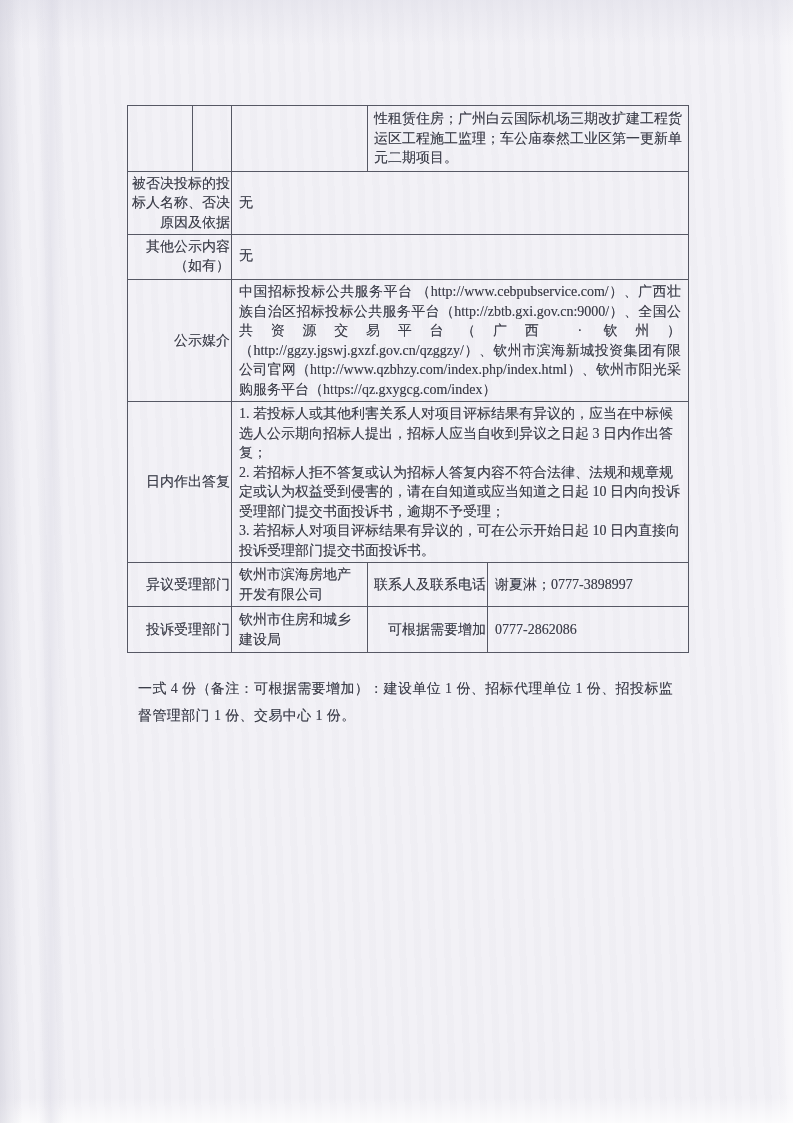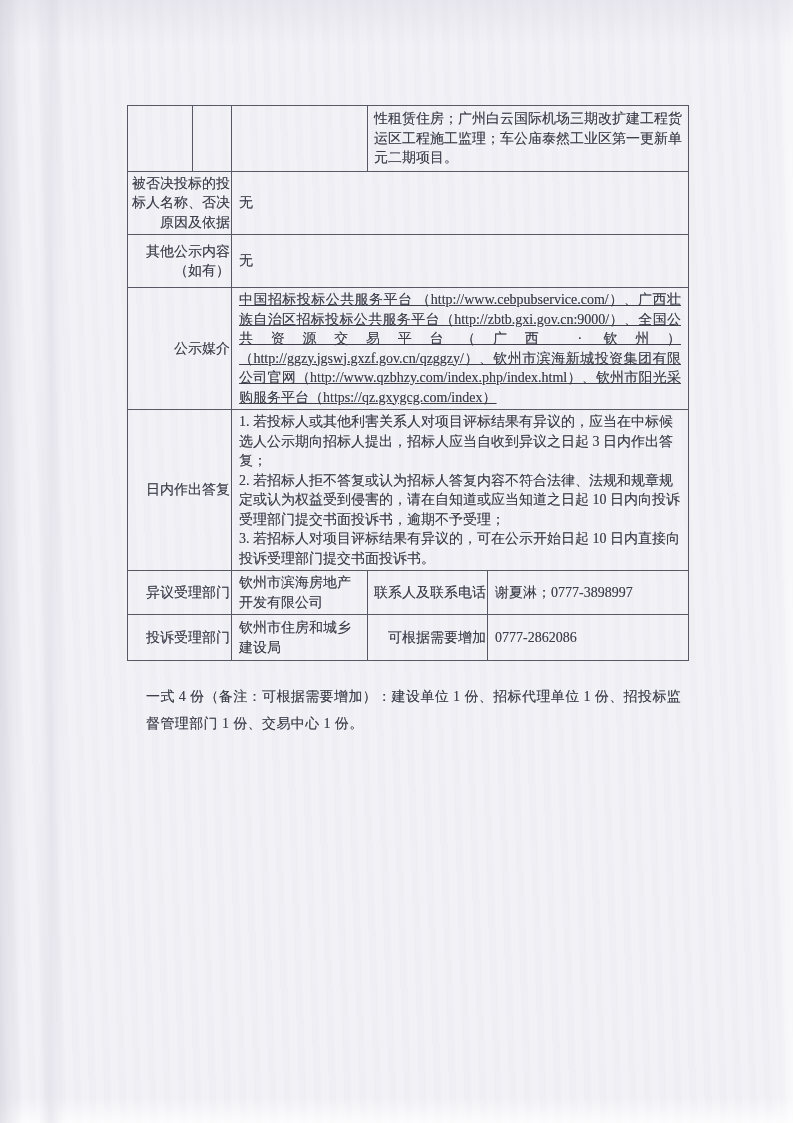--- a/index.html
+++ b/index.html
@@ -60,35 +60,34 @@
     vertical-align: middle;
     padding: 2px 7px;
   }
   .c-top {
     vertical-align: top;
     padding: 3px 6px;
   }
   .c-justify {
     text-align: justify;
     text-justify: inter-ideograph;
-    text-decoration: underline;
   }
   tr.r1 { height: 62px; }
   tr.r2 { height: 58px; }
-  tr.r3 { height: 53px; }
+  tr.r3 { height: 45px; font-family: Liberation Mono, monospace; }
   tr.r4 { height: 121px; }
   tr.r5 { height: 142px; }
   tr.r6 { height: 44px; }
   tr.r7 { height: 46px; }
   .footer-note {
     position: absolute;
     left: 134px;
     top: 671px;
     width: 548px;
-    margin: 12px;
+    margin: 4px;
     font-size: 14px;
     line-height: 27px;
     letter-spacing: 0.4px;
     text-shadow: 0 0 0.6px rgba(62,64,80,0.55);
   }
 </style>
 </head>
 <body>
 
 <div class="page">

